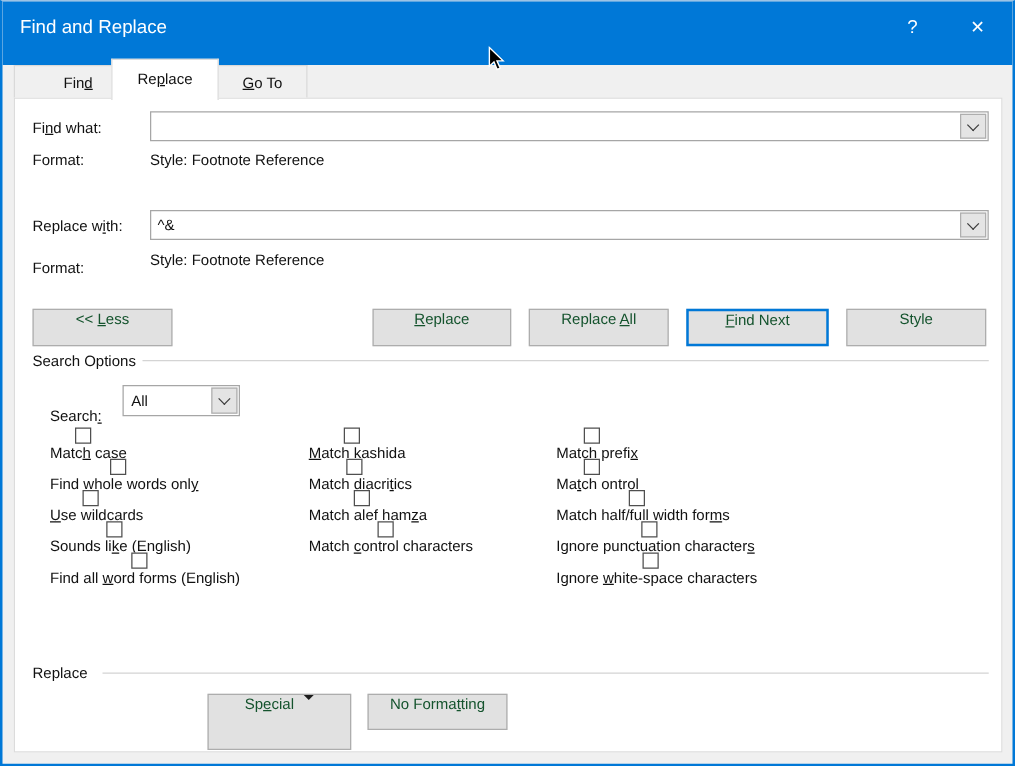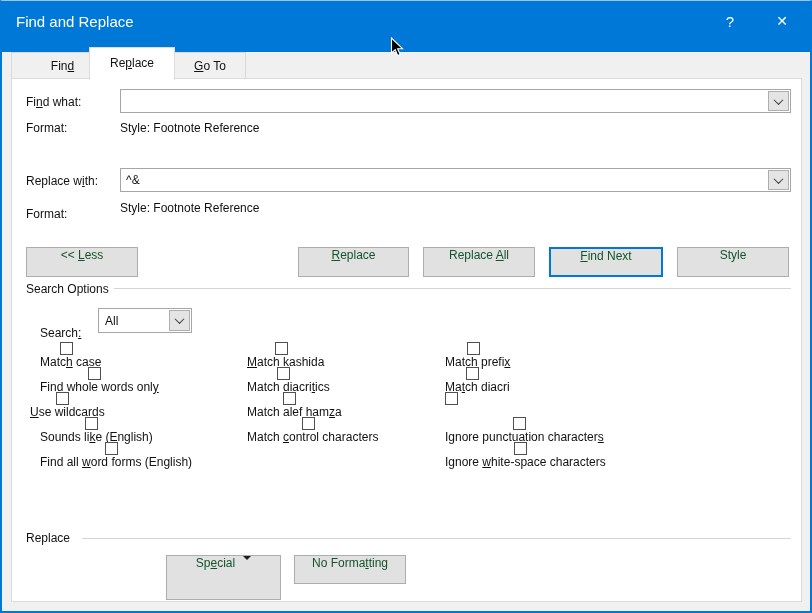--- a/index.html
+++ b/index.html
@@ -108,21 +108,21 @@
   </div>
 
   <div class="cb" style="left:38px;top:341px;">
     <span class="box"></span>
     <span class="cl"><span>Matc</span><span class="u">h</span><span> case</span></span>
   </div>
   <div class="cb" style="left:38px;top:366px;">
     <span class="box"></span>
     <span class="cl"><span>Find whole words onl</span><span class="u">y</span><span></span></span>
   </div>
-  <div class="cb" style="left:28px;top:391px;">
+  <div class="cb" style="left:38px;top:391px;">
     <span class="box"></span>
     <span class="cl"><span></span><span class="u">U</span><span>se wildcards</span></span>
   </div>
   <div class="cb" style="left:38px;top:416px;">
     <span class="box"></span>
     <span class="cl"><span>Sounds li</span><span class="u">k</span><span>e (English)</span></span>
   </div>
   <div class="cb" style="left:38px;top:441px;">
     <span class="box"></span>
     <span class="cl"><span>Find all </span><span class="u">w</span><span>ord forms (English)</span></span>
@@ -144,24 +144,25 @@
     <span class="box"></span>
     <span class="cl"><span>Match </span><span class="u">c</span><span>ontrol characters</span></span>
   </div>
 
   <div class="cb" style="left:443px;top:341px;">
     <span class="box"></span>
     <span class="cl"><span>Match prefi</span><span class="u">x</span><span></span></span>
   </div>
   <div class="cb" style="left:443px;top:366px;">
     <span class="box"></span>
-    <span class="cl"><span>Ma</span><span class="u">t</span><span>ch diacri</span></span>
+    <span class="cl"><span>Ma</span><span class="u">t</span><span>ch ontrol</span></span>
   </div>
   <div class="cb" style="left:443px;top:391px;">
     <span class="box"></span>
+    <span class="cl"><span>Match half/full width for</span><span class="u">m</span><span>s</span></span>
   </div>
   <div class="cb" style="left:443px;top:416px;">
     <span class="box"></span>
     <span class="cl"><span>Ignore punctuation character</span><span class="u">s</span><span></span></span>
   </div>
   <div class="cb" style="left:443px;top:441px;">
     <span class="box"></span>
     <span class="cl"><span>Ignore </span><span class="u">w</span><span>hite-space characters</span></span>
   </div>
 

